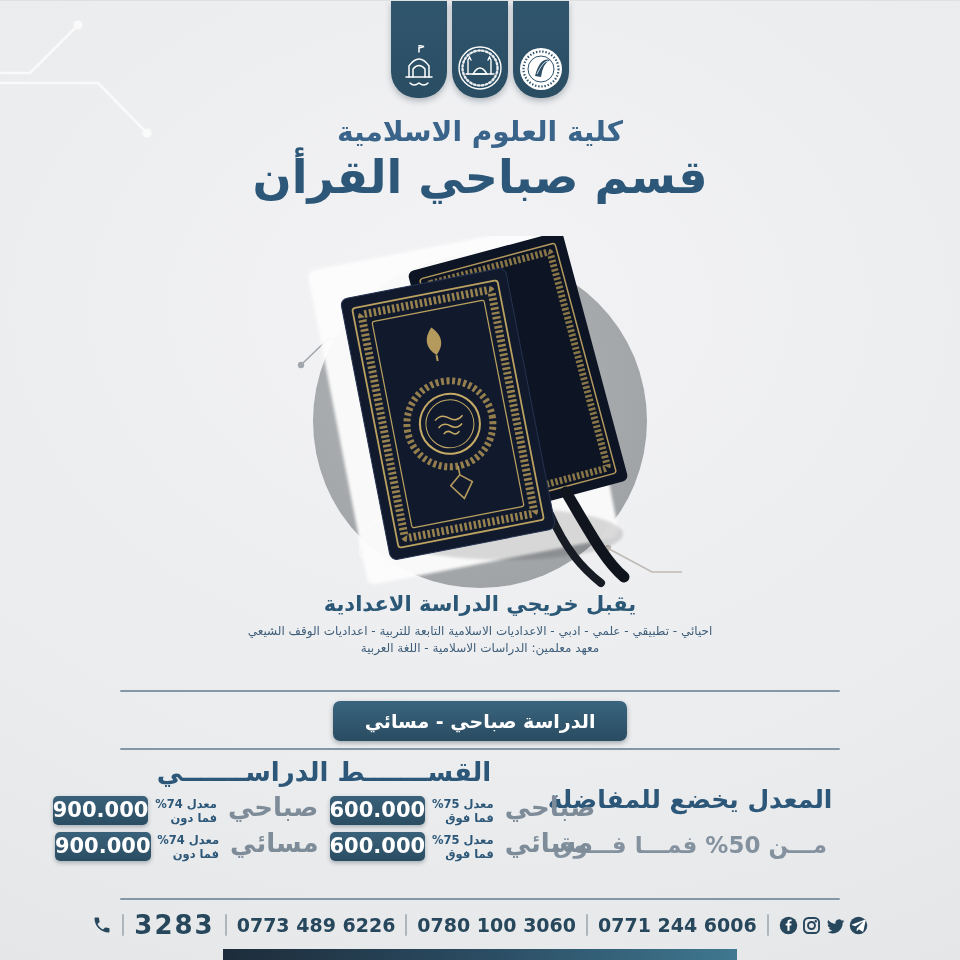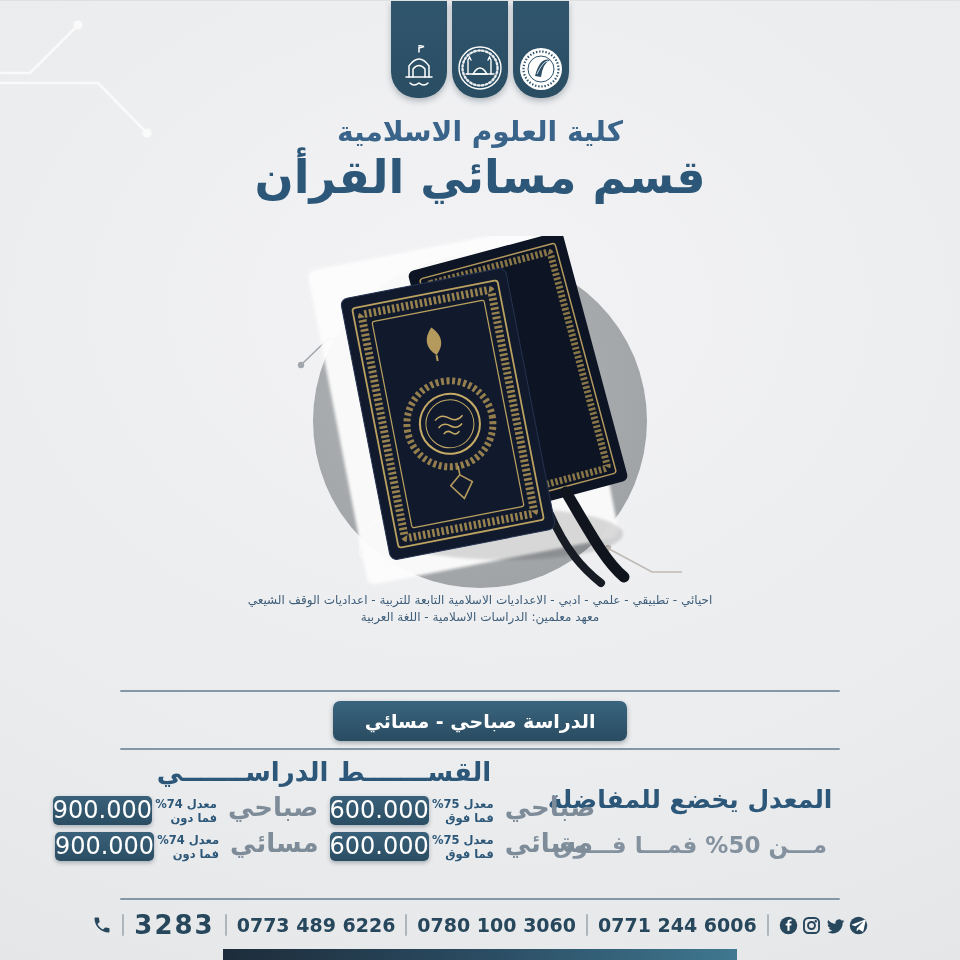--- a/index.html
+++ b/index.html
@@ -34,21 +34,21 @@
   .note-col{width:300px;padding-top:28px;text-align:center;direction:rtl;}
   .note-title{font-size:25px;font-weight:800;color:#2c5778;margin-bottom:18px;}
   .note-subtitle{font-size:23px;font-weight:600;color:#8492a0;}
   .tuition-col{width:408px;direction:rtl;}
   .tuition-heading{font-size:26px;font-weight:800;color:#2c5778;text-align:center;margin-bottom:5px;}
   .t-row{display:flex;direction:rtl;align-items:flex-end;justify-content:center;gap:11px;margin-top:3px;}
   .period{font-size:26px;font-weight:600;color:#7e8c99;padding-bottom:3px;}
   .price-group{display:flex;align-items:center;gap:2px;}
   .price-caption{font-size:11.5px;font-weight:700;color:#2c5778;}
   .price-box{width:132px;height:29px;line-height:29px;text-align:center;border-radius:5px;color:#fff;
-    font-size:24px;font-weight:400;background:linear-gradient(#3a617a,#2a4d62);box-shadow:0 2px 4px rgba(20,40,55,.3);}
+    font-size:21px;font-weight:700;background:linear-gradient(#3a617a,#2a4d62);box-shadow:0 2px 4px rgba(20,40,55,.3);}
   
   .footer{position:absolute;top:909px;width:100%;display:flex;direction:ltr;justify-content:center;align-items:center;gap:10px;color:#27475c;}
   .footer .sep{width:2px;height:22px;background:#aeb6bd;border-radius:1px;}
   .short-number{font-size:26px;font-weight:800;letter-spacing:2px;}
   .phone-number{font-size:19px;font-weight:700;}
   .socials{display:flex;align-items:center;gap:4px;}
   .socials svg{display:block}
   
   .bottom-bar{position:absolute;left:223px;bottom:0;width:514px;height:12px;
     background:linear-gradient(90deg,#1d2c3a,#2c4f66 55%,#3f7890);}
@@ -96,21 +96,21 @@
         <circle cx="22" cy="22" r="17.5" fill="none" stroke="#2d5168" stroke-width="2.2" stroke-dasharray="1.4 1.8"></circle>
         <circle cx="22" cy="22" r="13" fill="none" stroke="#2d5168" stroke-width="1"></circle>
         <path d="M16,29 Q21,10 31,13 Q24,16 22,30 Z" fill="#2d5168"></path>
         <path d="M18,27 Q24,14 29,14" stroke="#ffffff" stroke-width="0.8" fill="none"></path>
       </svg>
     </div>
   </div>
 
   <div class="titles">
     <div class="college-title">كلية العلوم الاسلامية</div>
-    <div class="dept-title">قسم مسائي القرأن</div>
+    <div class="dept-title">قسم صباحي القرأن</div>
   </div>
 
   <svg class="art" width="460" height="352" viewBox="0 0 460 352">
     <defs>
       <radialGradient id="circGrad" cx="42%" cy="38%" r="75%">
         <stop offset="0%" stop-color="#b4b6b8"></stop>
           <stop offset="100%" stop-color="#9da0a3"></stop>
       </radialGradient>
       <filter id="soft" x="-20%" y="-20%" width="140%" height="140%">
           <feGaussianBlur stdDeviation="1.6"></feGaussianBlur>
@@ -152,20 +152,21 @@
       <circle cx="0" cy="10" r="30" fill="none" stroke="#c6ab66" stroke-width="2"></circle>
       <circle cx="0" cy="10" r="24" fill="none" stroke="#c6ab66" stroke-width="1"></circle>
       <path d="M-14,4 q7,-6 14,0 t14,0 M-12,12 q6,-5 12,0 t12,0 M-8,19 q4,-4 8,0 t8,0" stroke="#c6ab66" stroke-width="1.5" fill="none"></path>
       <path d="M0,-88 C-9,-79 -10,-69 0,-60 C10,-69 9,-79 0,-88 Z" fill="#b59a5e"></path>
       <path d="M0,-60 V-54" stroke="#b59a5e" stroke-width="2"></path>
       <path d="M0,53 V62 M0,62 l11,9 l-11,15 l-11,-15 Z" fill="none" stroke="#b59a5e" stroke-width="1.6"></path>
     </g>
   </svg>
 
   <div class="admission">
+    <div class="admission-heading">يقبل خريجي الدراسة الاعدادية</div>
     <div class="admission-line">احيائي - تطبيقي - علمي - ادبي - الاعداديات الاسلامية التابعة للتربية - اعداديات الوقف الشيعي</div>
     <div class="admission-line">معهد معلمين: الدراسات الاسلامية - اللغة العربية</div>
   </div>
 
   <div class="divider d1"></div>
 
   <div class="badges">
     <div class="badge">الدراسة صباحي - مسائي</div>
   </div>
 

